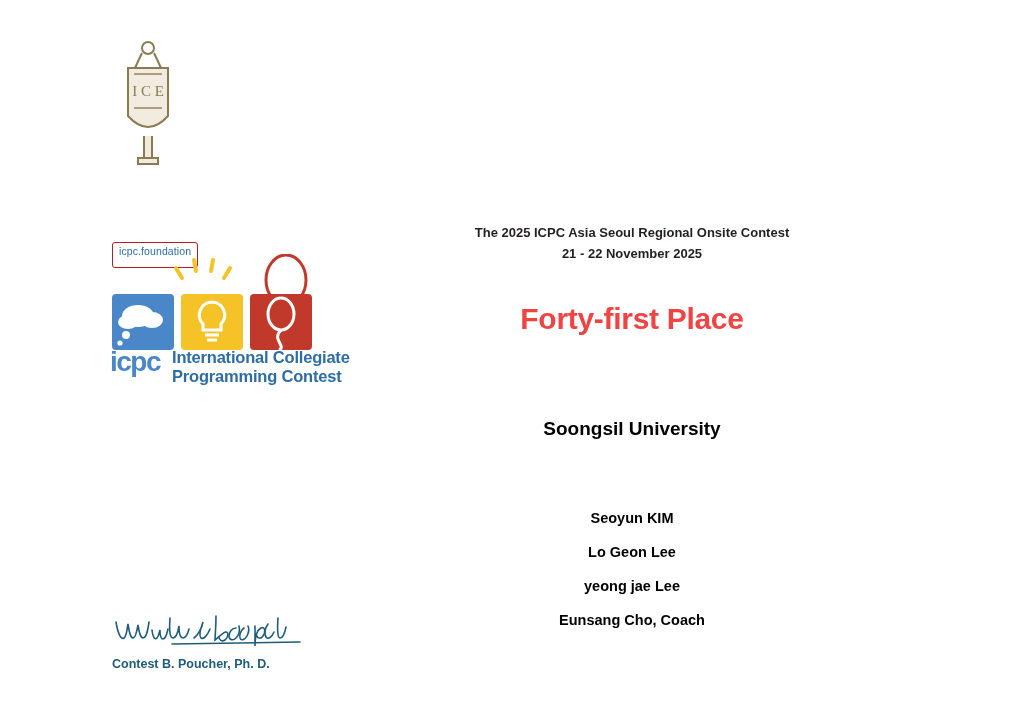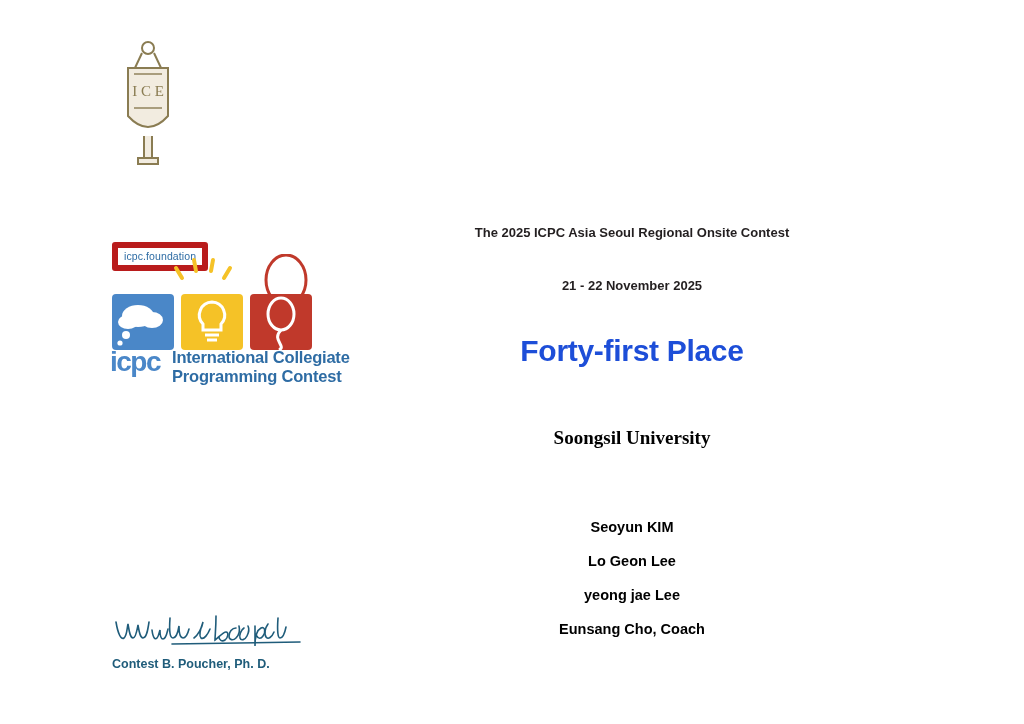--- a/index.html
+++ b/index.html
@@ -48,25 +48,25 @@
     position: absolute;
     left: 110px;
     top: 236px;
     width: 270px;
     height: 160px;
   }
   .foundation-tag {
     position: absolute;
     left: 2px;
     top: 6px;
-    border: 6px solid #b91c1c;
+    border: 1px solid #b91c1c;
     border-radius: 3px;
     color: #2e6ca4;
     font-size: 10.5px;
-    padding: 2px 6px 3px 6px;
+    padding: 2px 6px 10px 6px;
     background: #fff;
     letter-spacing: 0.1px;
   }
   .tiles {
     position: absolute;
     left: 2px;
     top: 58px;
     width: 210px;
     height: 56px;
   }
@@ -112,35 +112,33 @@
     font-size: 13px;
     font-weight: 700;
     color: #231f20;
     line-height: 22px;
   }
   .contest-dates {
     font-size: 13px;
     font-weight: 700;
     color: #231f20;
     line-height: 20px;
-    margin-top: 32px;
   }
   .award {
     margin-top: 38px;
     font-size: 30px;
     font-weight: 700;
-    color: #1d4ed8;
+    color: #ef4444;
     letter-spacing: -0.3px;
   }
   .institution {
-    margin-top: 59px;
+    margin-top: 82px;
     font-size: 19px;
     font-weight: 700;
     color: #000;
-    font-family: Liberation Serif, serif;
   }
   .members {
     margin-top: 70px;
   }
   .member {
     font-size: 14.5px;
     font-weight: 700;
     color: #000;
     margin-bottom: 18px;
   }

